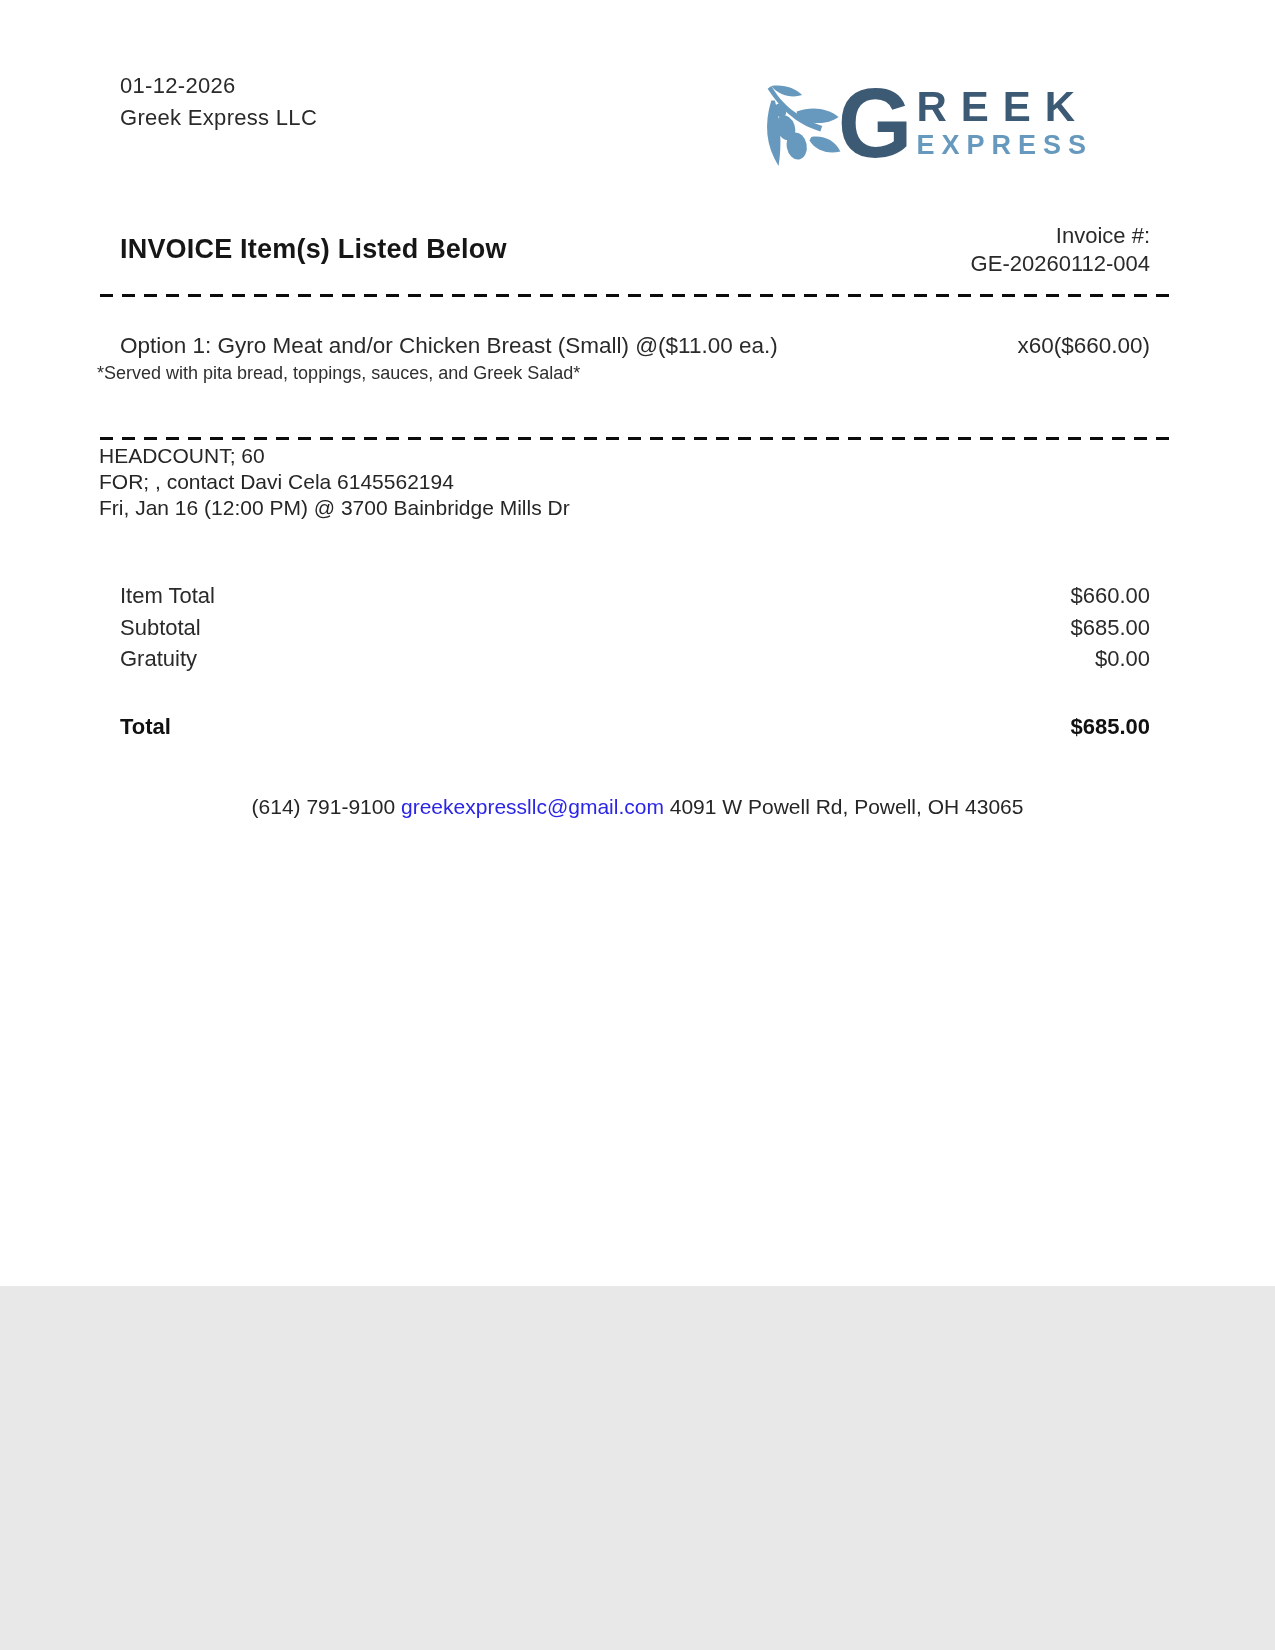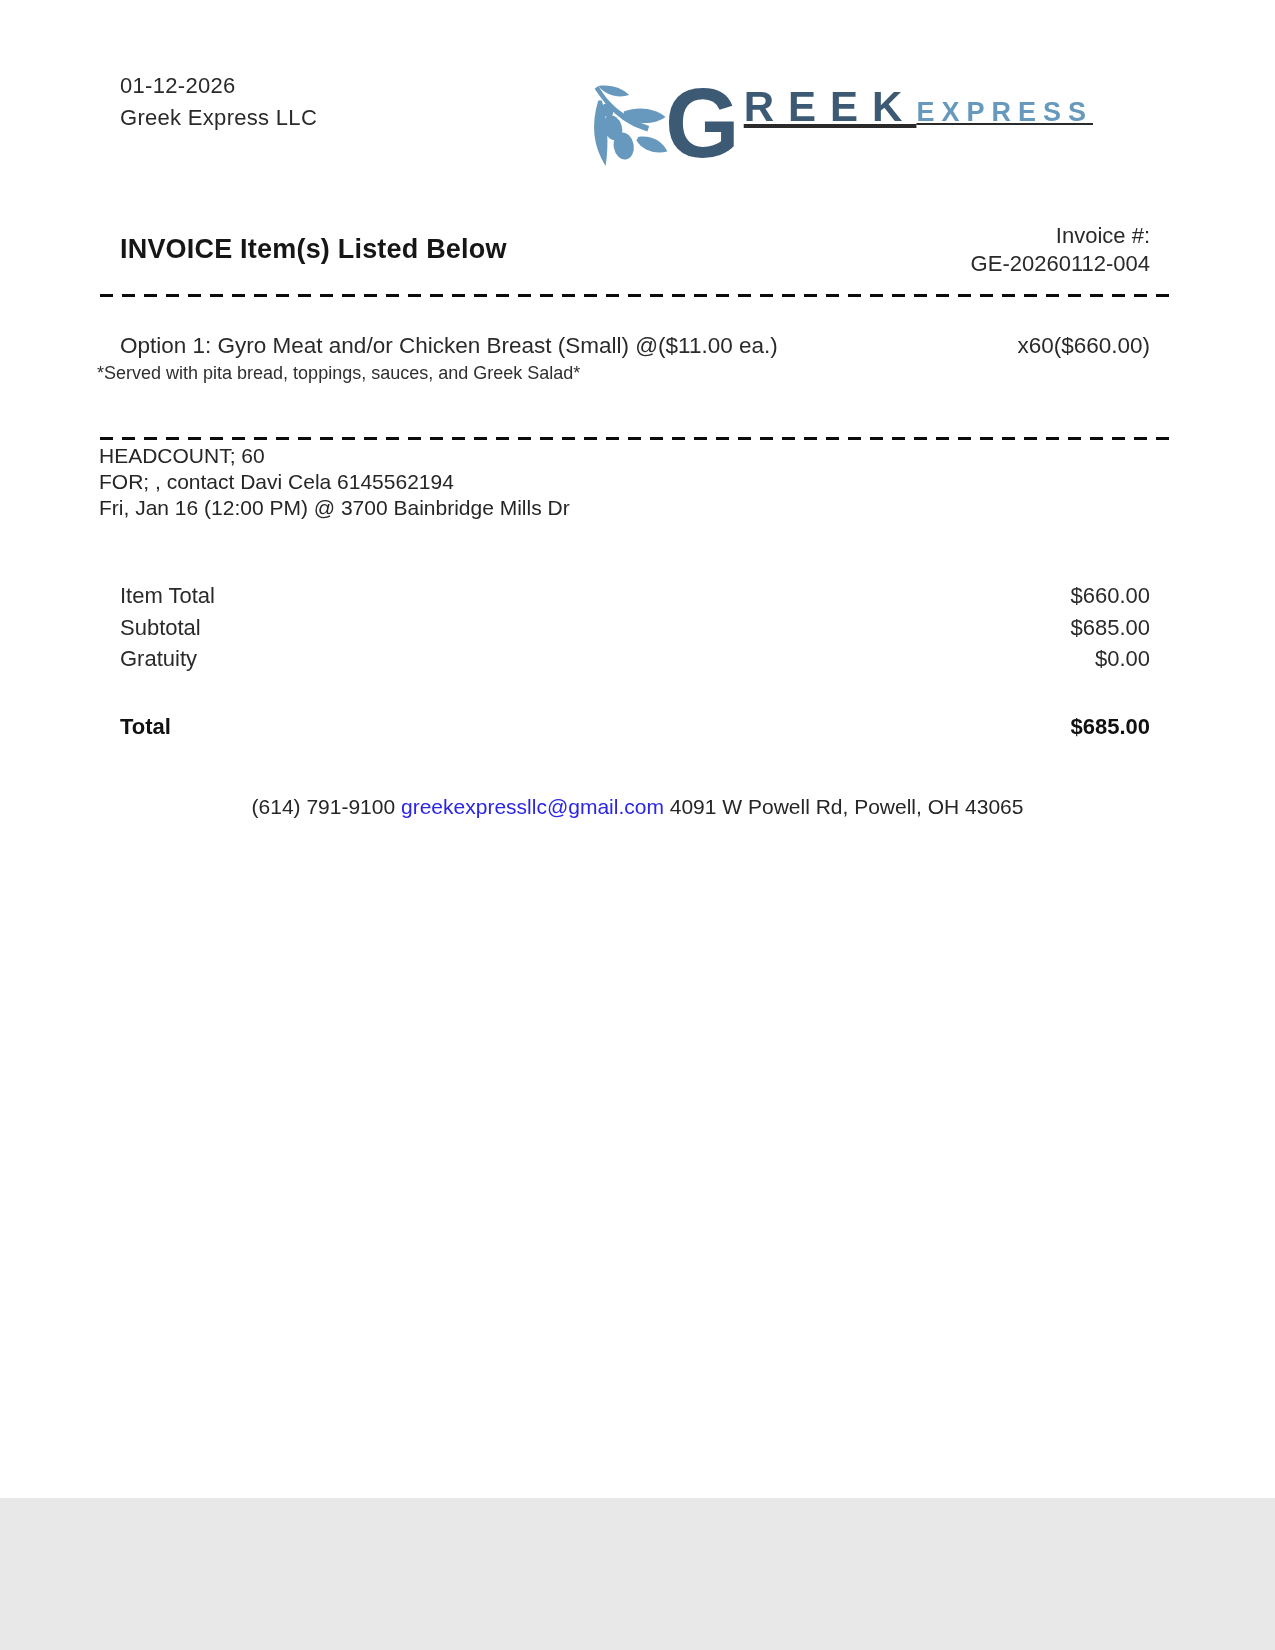--- a/index.html
+++ b/index.html
@@ -1,47 +1,47 @@
 <!DOCTYPE html>
 <html><head>
 <meta charset="utf-8">
 <style>
   * { margin:0; padding:0; box-sizing:border-box; }
   html,body { background:#e8e8e8; }
   .page {
     position:relative;
-    width:1275px; height:1498px;
+    width:1275px; height:1286px;
     margin:0 auto;
     background:#ffffff;
     font-family:"Liberation Sans", sans-serif;
     color:#2a2a2a;
     overflow:hidden;
   }
 
   
   .header-left { position:absolute; left:120px; top:72px; }
   .header-date { font-size:22px; line-height:28px; letter-spacing:0.3px; }
   .header-company { font-size:22px; line-height:28px; letter-spacing:0.3px; margin-top:4px; }
 
   
   .logo { position:absolute; top:80px; right:182px; display:flex; align-items:flex-start; }
   .logo-branch { width:100px; height:92px; flex:0 0 auto; margin-right:-6px; }
   .logo-g {
     font-size:96px; line-height:86px; font-weight:700;
     color:#3d5a75; letter-spacing:0;
     transform:scaleY(1.02); margin-right:4px;
   }
-  .logo-words { display:flex; flex-direction:row; padding-top:6px;text-decoration:underline; }
+  .logo-words { display:flex; flex-direction:column; padding-top:6px; }
   .logo-top {
     font-size:42px; line-height:42px; font-weight:700;
     color:#3d5a75; letter-spacing:14px;
   }
   .logo-bottom {
     font-size:27px; line-height:30px; font-weight:700;
-    color:#6699bd; letter-spacing:7px; margin-top:11px;
+    color:#6699bd; letter-spacing:7px; margin-top:2px;
   }
 
   
   .invoice-title {
     position:absolute; left:120px; top:234px;
     font-size:27px; font-weight:700; color:#161616; letter-spacing:0.2px;
   }
   .invoice-number-block {
     position:absolute; right:125px; top:222px;
     text-align:right; font-size:22px; line-height:28px;

